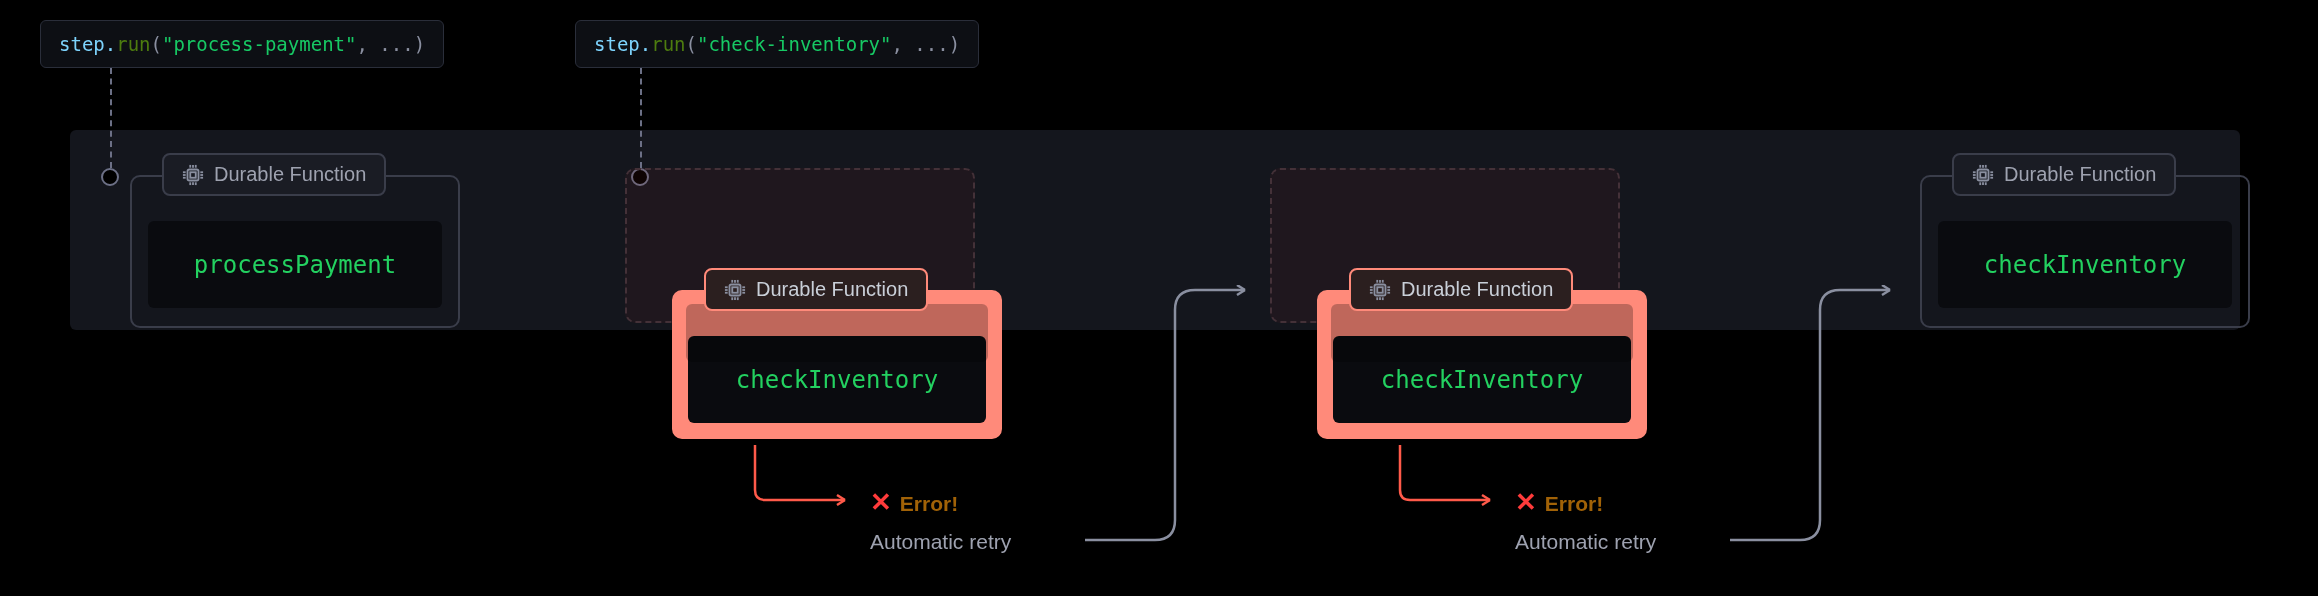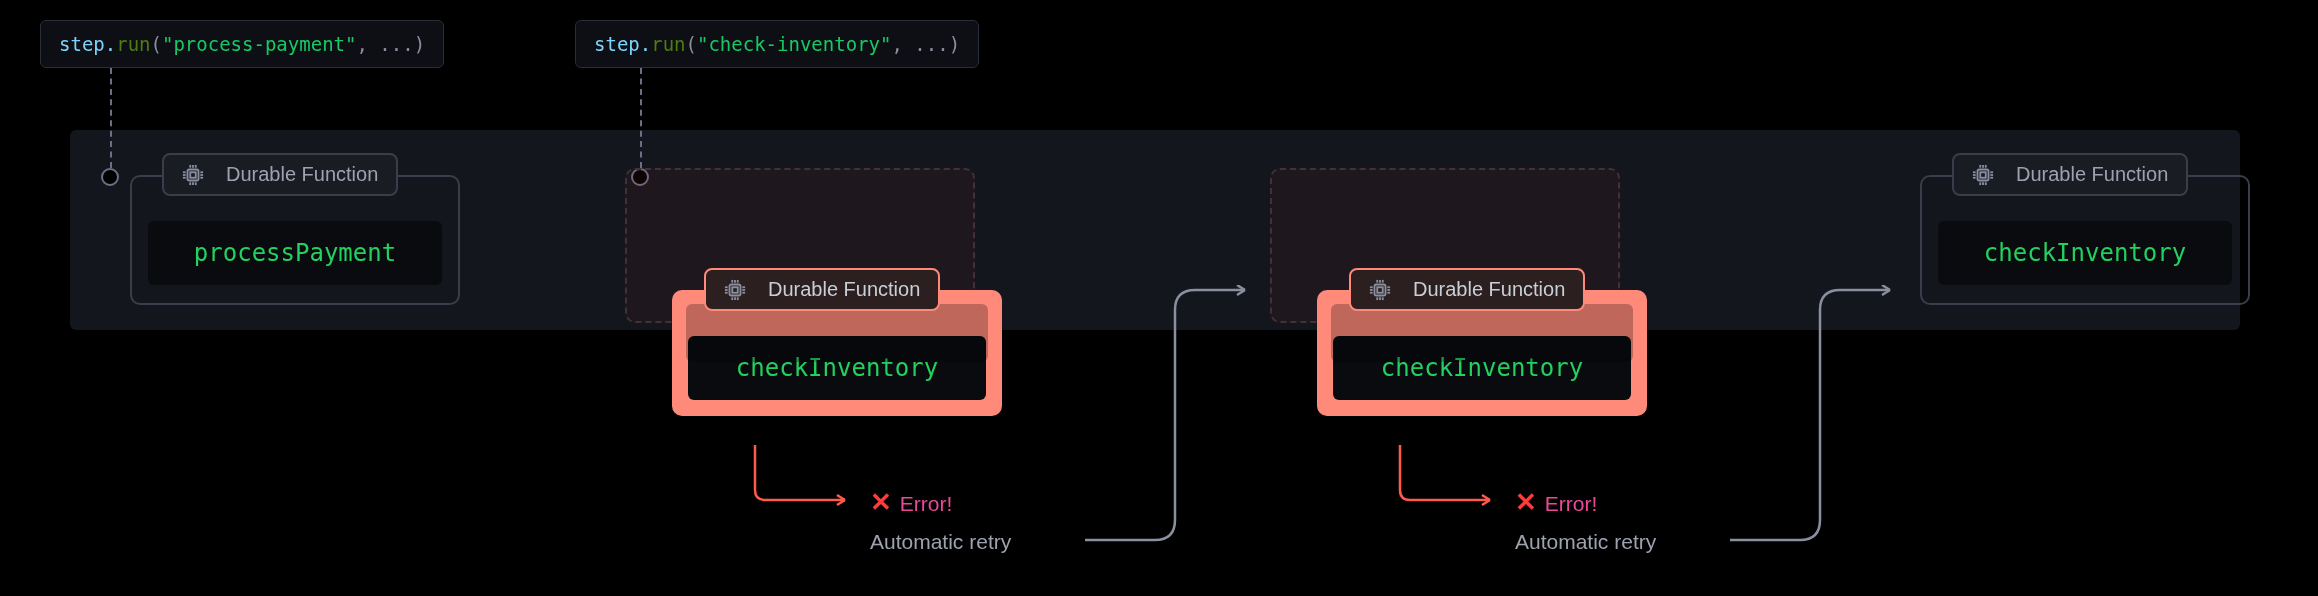--- a/index.html
+++ b/index.html
@@ -60,33 +60,33 @@
     border-radius: 10px;
     padding: 44px 16px 18px 16px;
     background: transparent;
   }
   .badge {
     position: absolute;
     top: -24px;
     left: 30px;
     display: flex;
     align-items: center;
-    gap: 22px;
+    gap: 10px;
     background: #1a1c24;
     border: 2px solid #3a3d4a;
     border-radius: 8px;
     padding: 8px 18px;
     font-family: -apple-system, BlinkMacSystemFont, "Segoe UI", sans-serif;
     font-size: 20px;
     color: #9ea2b0;
   }
   .fn-body {
     background: #0a0b0f;
     border-radius: 6px;
-    height: 64px;
+    height: 87px;
     display: flex;
     align-items: center;
     justify-content: center;
     font-size: 24px;
     color: #23d160;
   }
 
   
   .ghost {
     position: absolute;
@@ -121,21 +121,21 @@
   .cpu { width: 22px; height: 22px; display: block; }
 
   
   .caption {
     position: absolute;
     font-family: -apple-system, BlinkMacSystemFont, "Segoe UI", sans-serif;
     font-size: 21px;
     color: #9ea2b0;
     line-height: 1.7;
   }
-  .caption .err { color: #ec4899; }
+  .caption .err { color: #a16207; font-weight: bold; }
   .cross { color: #ff3b3b; font-size: 26px; font-weight: bold; margin-right: 8px; }
 
   
   .arrow { position: absolute; }
 </style>
 </head>
 <body>
 
 <div class="track"></div>
 

